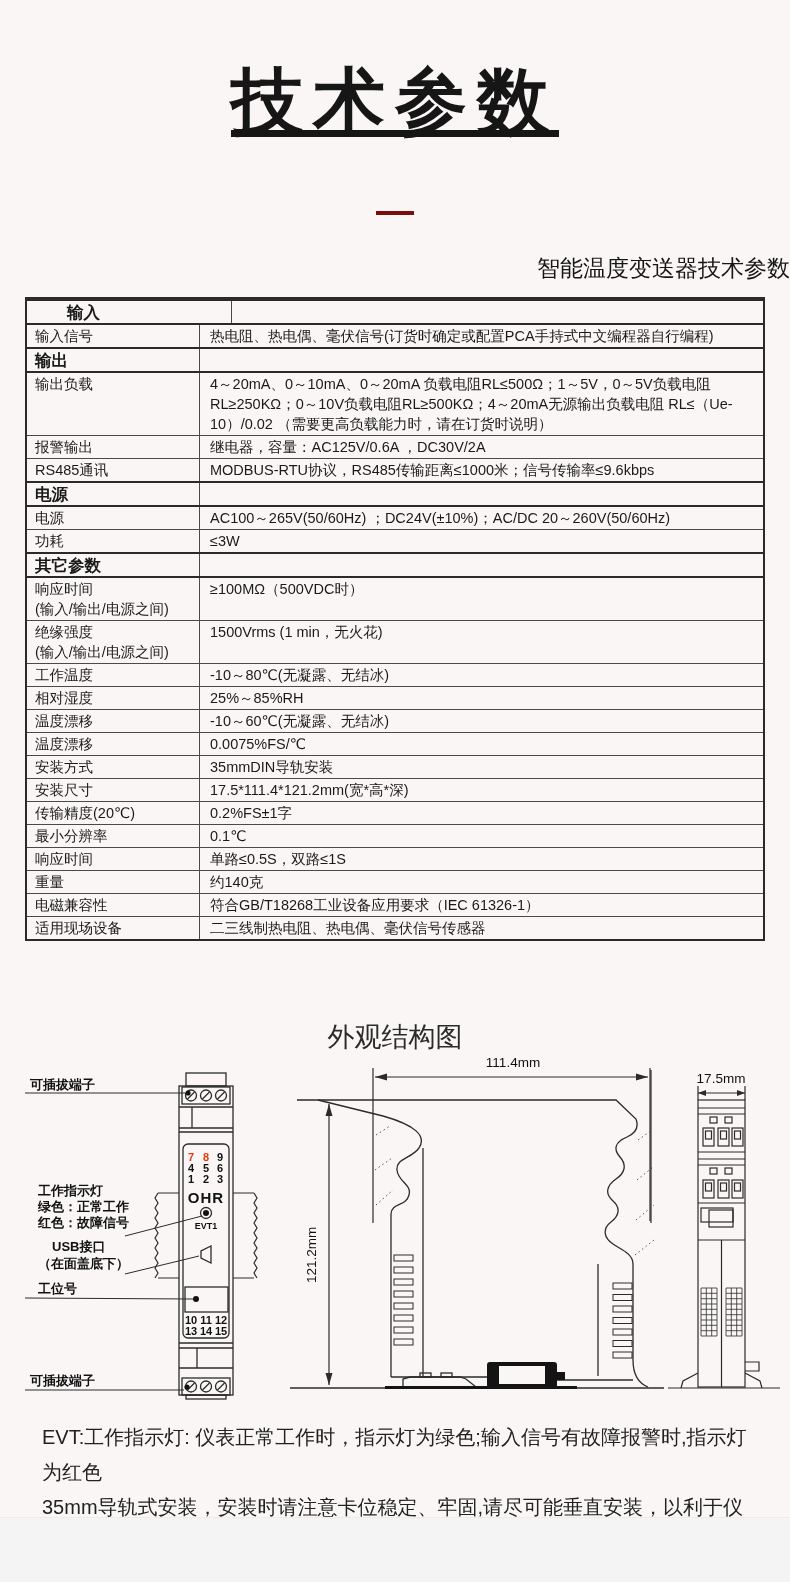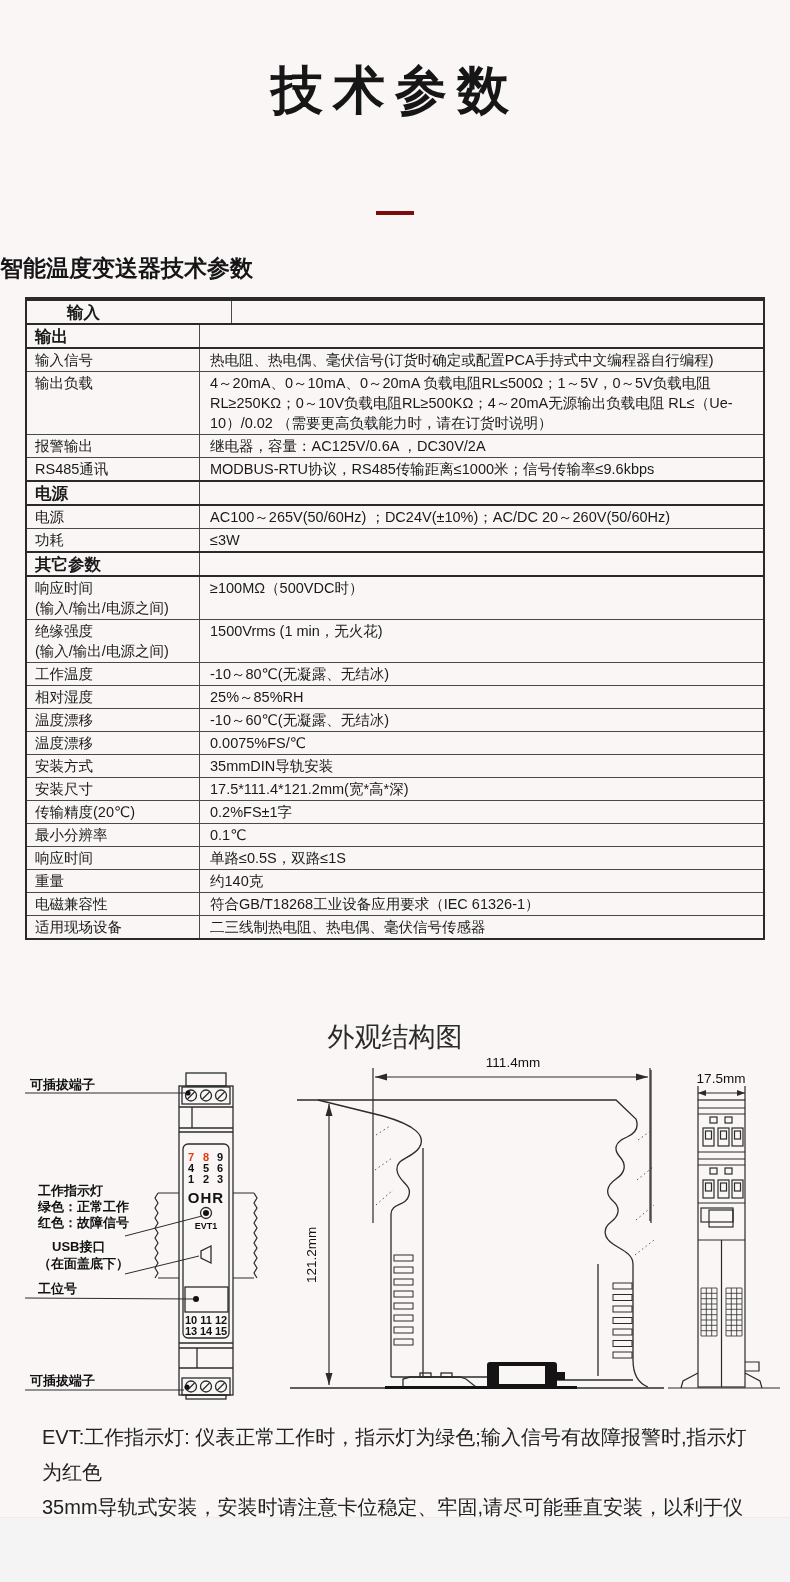--- a/index.html
+++ b/index.html
@@ -1,22 +1,22 @@
 <!DOCTYPE html>
 <html><head>
 <meta charset="utf-8">
 <style>
   html,body{margin:0;padding:0;background:#efecec;}
   .page{position:relative;width:790px;height:1582px;margin:0 auto;background:#faf6f6;
         font-family:"Liberation Sans","DejaVu Sans",sans-serif;color:#1a1a1a;overflow:hidden;}
   .title{position:absolute;top:62px;left:0;width:790px;text-align:center;
-         font-size:52px;font-weight:900;letter-spacing:10px;color:#161616;line-height:1.1;}
+         font-size:72px;font-weight:900;letter-spacing:10px;color:#161616;line-height:1.1;text-decoration:underline;}
   .dash{position:absolute;top:211px;left:50%;transform:translateX(-50%);width:38px;height:4px;background:#7b0d0d;}
-  .subtitle{position:absolute;top:253px;left:0;width:790px;text-align:left;
-            font-size:23px;font-weight:700;color:#161616;}
+  .subtitle{position:absolute;top:253px;left:0;width:790px;text-align:right;
+            font-size:23px;font-weight:400;color:#161616;}
   
   .spec{position:absolute;top:297px;left:25px;width:736px;border:2px solid #2a2a2a;
         font-size:14.5px;line-height:20px;background:transparent;}
   .t-row{display:flex;border-top:1px solid #4a4a4a;}
   .t-row:first-child{border-top:none;padding-left:32px;}
   .t-row.section{border-top:2px solid #2a2a2a;}
   .t-row.section + .t-row{border-top:2px solid #2a2a2a;}
   .t-row .lbl{width:160px;padding:1px 4px 1px 8px;flex-shrink:0;}
   .t-row .val{flex:1;border-left:1px solid #4a4a4a;padding:1px 6px 1px 10px;}
   .t-row.section .lbl{font-weight:bold;font-size:16.5px;}
@@ -45,27 +45,27 @@
 
   <div class="title">技术参数</div>
   <div class="dash"></div>
   <div class="subtitle">智能温度变送器技术参数</div>
 
   <div class="spec">
     <div class="t-row section">
         <div class="lbl">输入</div>
         <div class="val"></div>
       </div>
+    <div class="t-row">
+        <div class="lbl">输入信号</div>
+        <div class="val">热电阻、热电偶、毫伏信号(订货时确定或配置PCA手持式中文编程器自行编程)</div>
+      </div>
     <div class="t-row section">
         <div class="lbl">输出</div>
         <div class="val"></div>
-      </div>
-    <div class="t-row">
-        <div class="lbl">输入信号</div>
-        <div class="val">热电阻、热电偶、毫伏信号(订货时确定或配置PCA手持式中文编程器自行编程)</div>
       </div>
     <div class="t-row">
         <div class="lbl">输出负载</div>
         <div class="val">4～20mA、0～10mA、0～20mA 负载电阻RL≤500Ω；1～5V，0～5V负载电阻RL≥250KΩ；0～10V负载电阻RL≥500KΩ；4～20mA无源输出负载电阻 RL≤（Ue-10）/0.02 （需要更高负载能力时，请在订货时说明）</div>
       </div>
     <div class="t-row">
         <div class="lbl">报警输出</div>
         <div class="val">继电器，容量：AC125V/0.6A ，DC30V/2A</div>
       </div>
     <div class="t-row">

